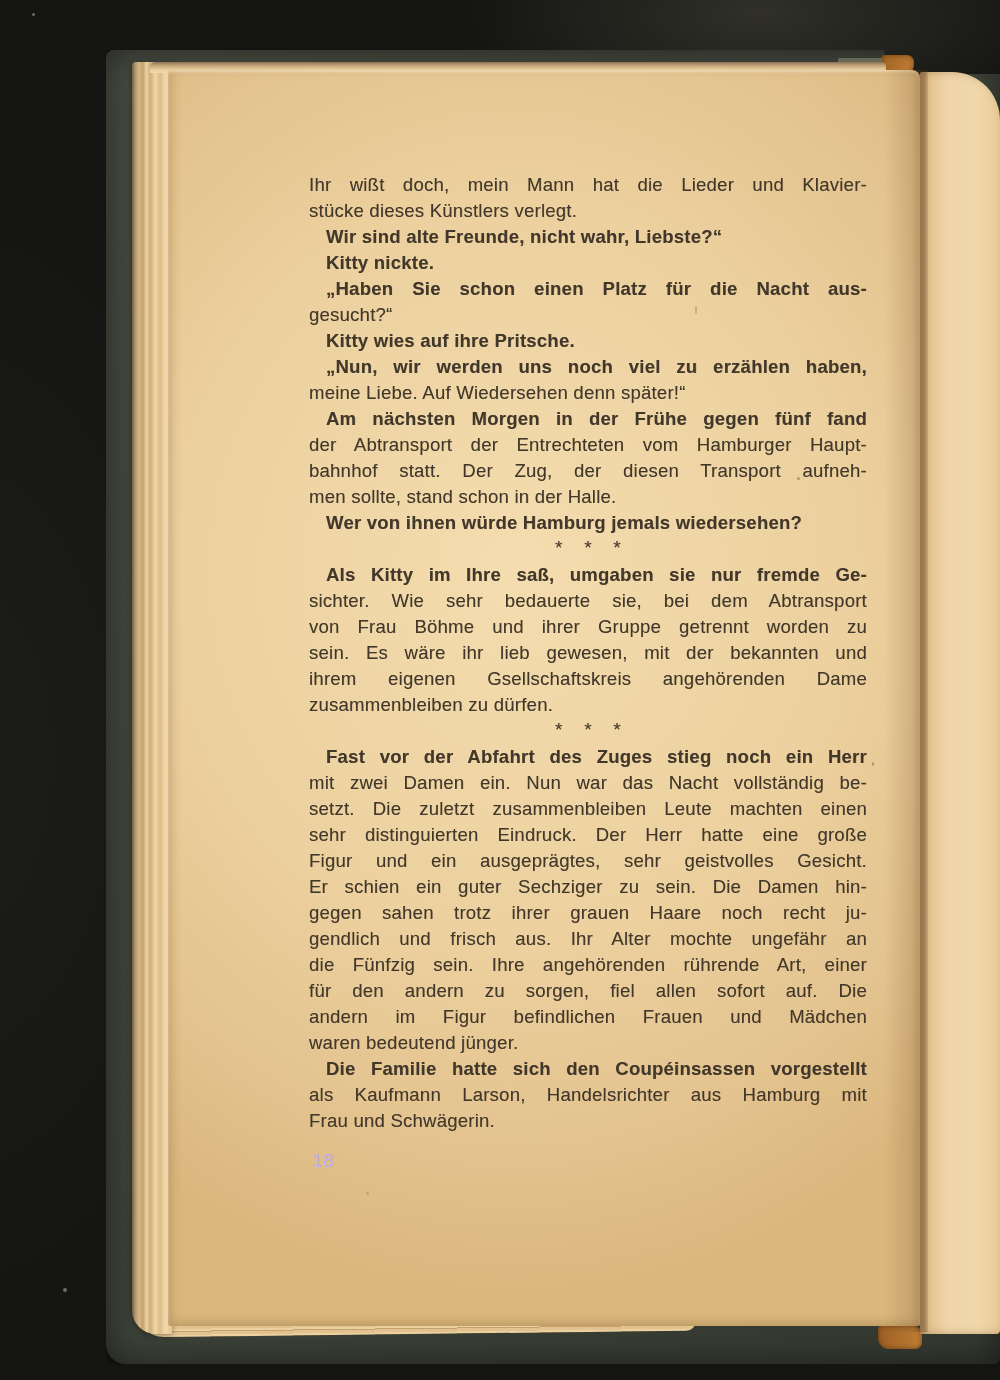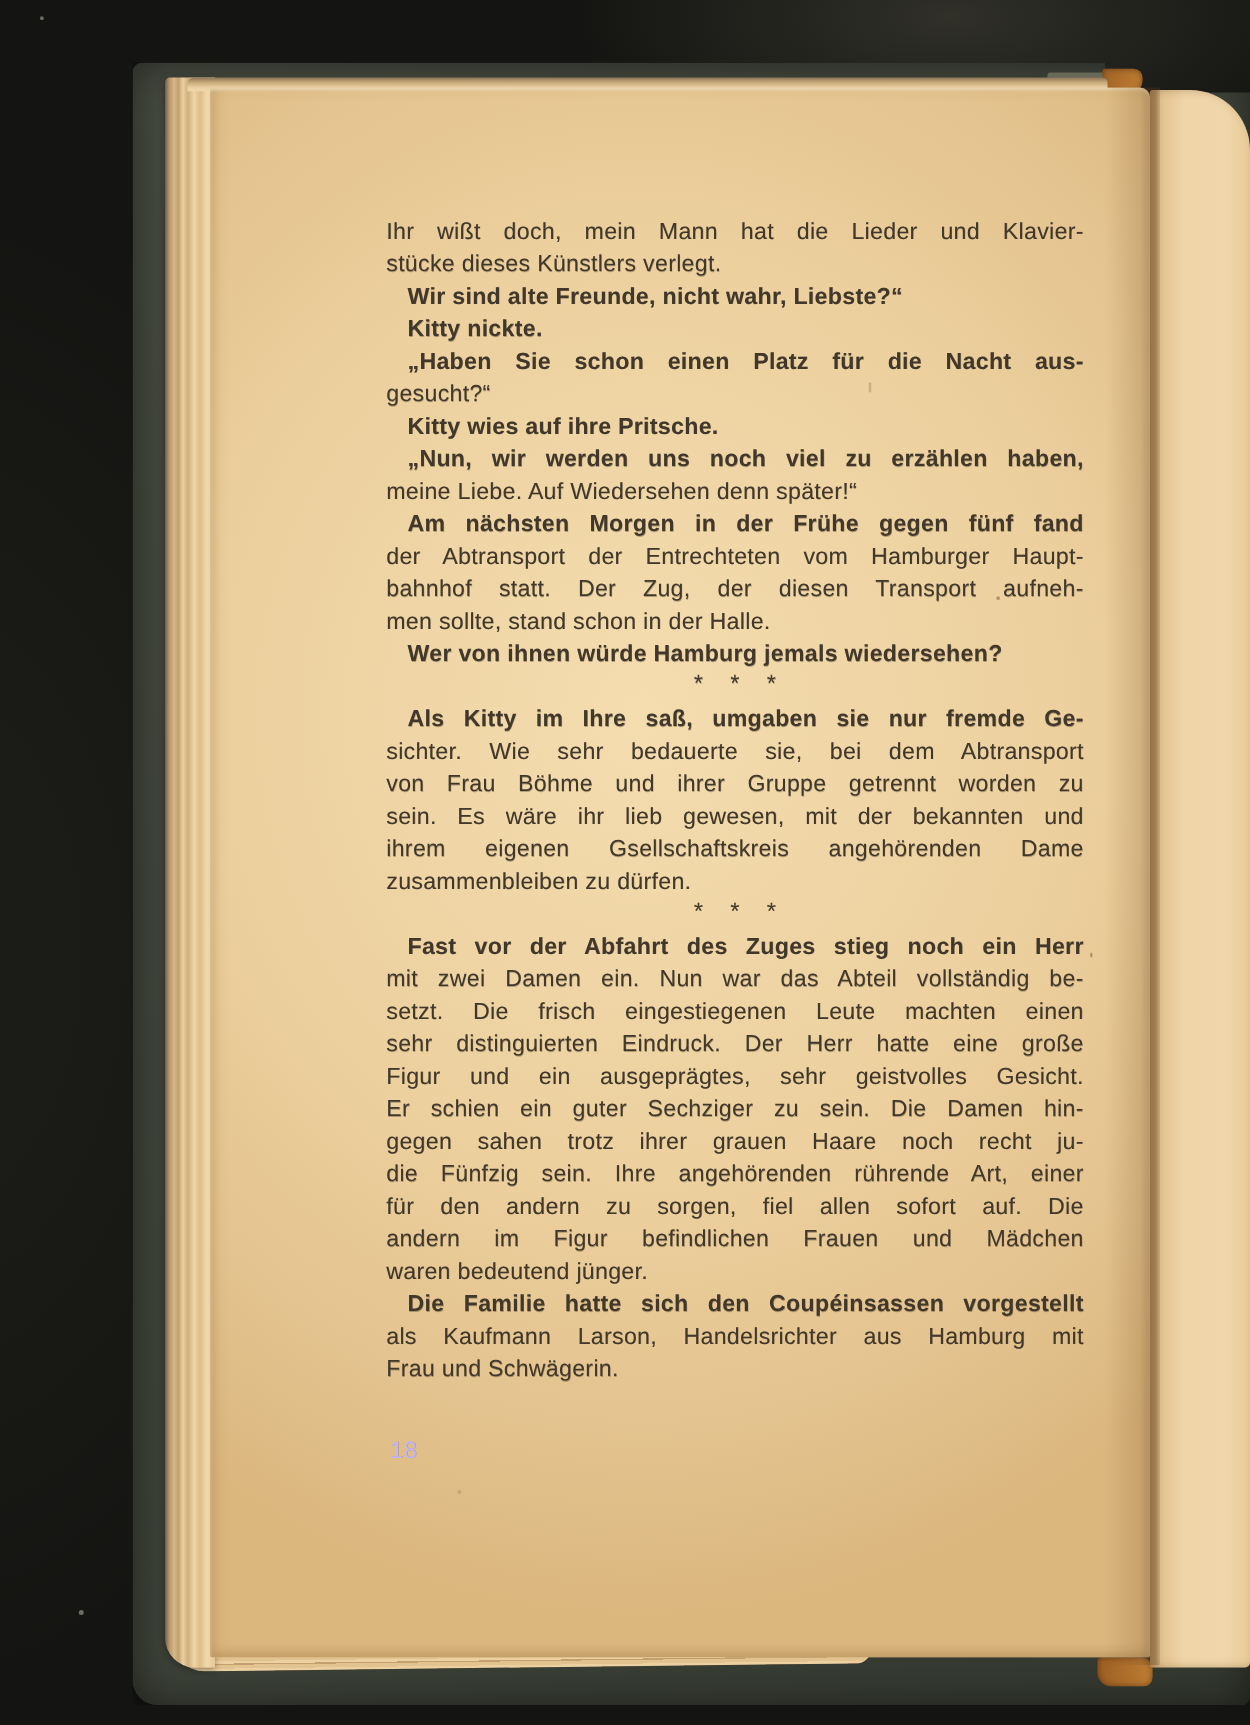--- a/index.html
+++ b/index.html
@@ -170,26 +170,27 @@
     <div class="line indent last">Wer von ihnen würde Hamburg jemals wiedersehen?</div>
     <div class="sep-row">* * *</div>
     <div class="line indent">Als Kitty im Ihre saß, umgaben sie nur fremde Ge-</div>
     <div class="line">sichter. Wie sehr bedauerte sie, bei dem Abtransport</div>
     <div class="line">von Frau Böhme und ihrer Gruppe getrennt worden zu</div>
     <div class="line">sein. Es wäre ihr lieb gewesen, mit der bekannten und</div>
     <div class="line">ihrem eigenen Gsellschaftskreis angehörenden Dame</div>
     <div class="line last">zusammenbleiben zu dürfen.</div>
     <div class="sep-row">* * *</div>
     <div class="line indent">Fast vor der Abfahrt des Zuges stieg noch ein Herr</div>
-    <div class="line">mit zwei Damen ein. Nun war das Abteil vollständig be-</div>
-    <div class="line">setzt. Die frisch eingestiegenen Leute machten einen</div>
+    <div class="line">mit zwei Damen ein. Nun war das Nacht vollständig be-</div>
+    <div class="line">setzt. Die zuletzt zusammenbleiben Leute machten einen</div>
     <div class="line">sehr distinguierten Eindruck. Der Herr hatte eine große</div>
     <div class="line">Figur und ein ausgeprägtes, sehr geistvolles Gesicht.</div>
     <div class="line">Er schien ein guter Sechziger zu sein. Die Damen hin-</div>
     <div class="line">gegen sahen trotz ihrer grauen Haare noch recht ju-</div>
+    <div class="line">gendlich und frisch aus. Ihr Alter mochte ungefähr an</div>
     <div class="line">die Fünfzig sein. Ihre angehörenden rührende Art, einer</div>
     <div class="line">für den andern zu sorgen, fiel allen sofort auf. Die</div>
     <div class="line">andern im Figur befindlichen Frauen und Mädchen</div>
     <div class="line last">waren bedeutend jünger.</div>
     <div class="line indent">Die Familie hatte sich den Coupéinsassen vorgestellt</div>
     <div class="line">als Kaufmann Larson, Handelsrichter aus Hamburg mit</div>
     <div class="line last">Frau und Schwägerin.</div>
   </div>
 
 <div class="page-number">18</div>

